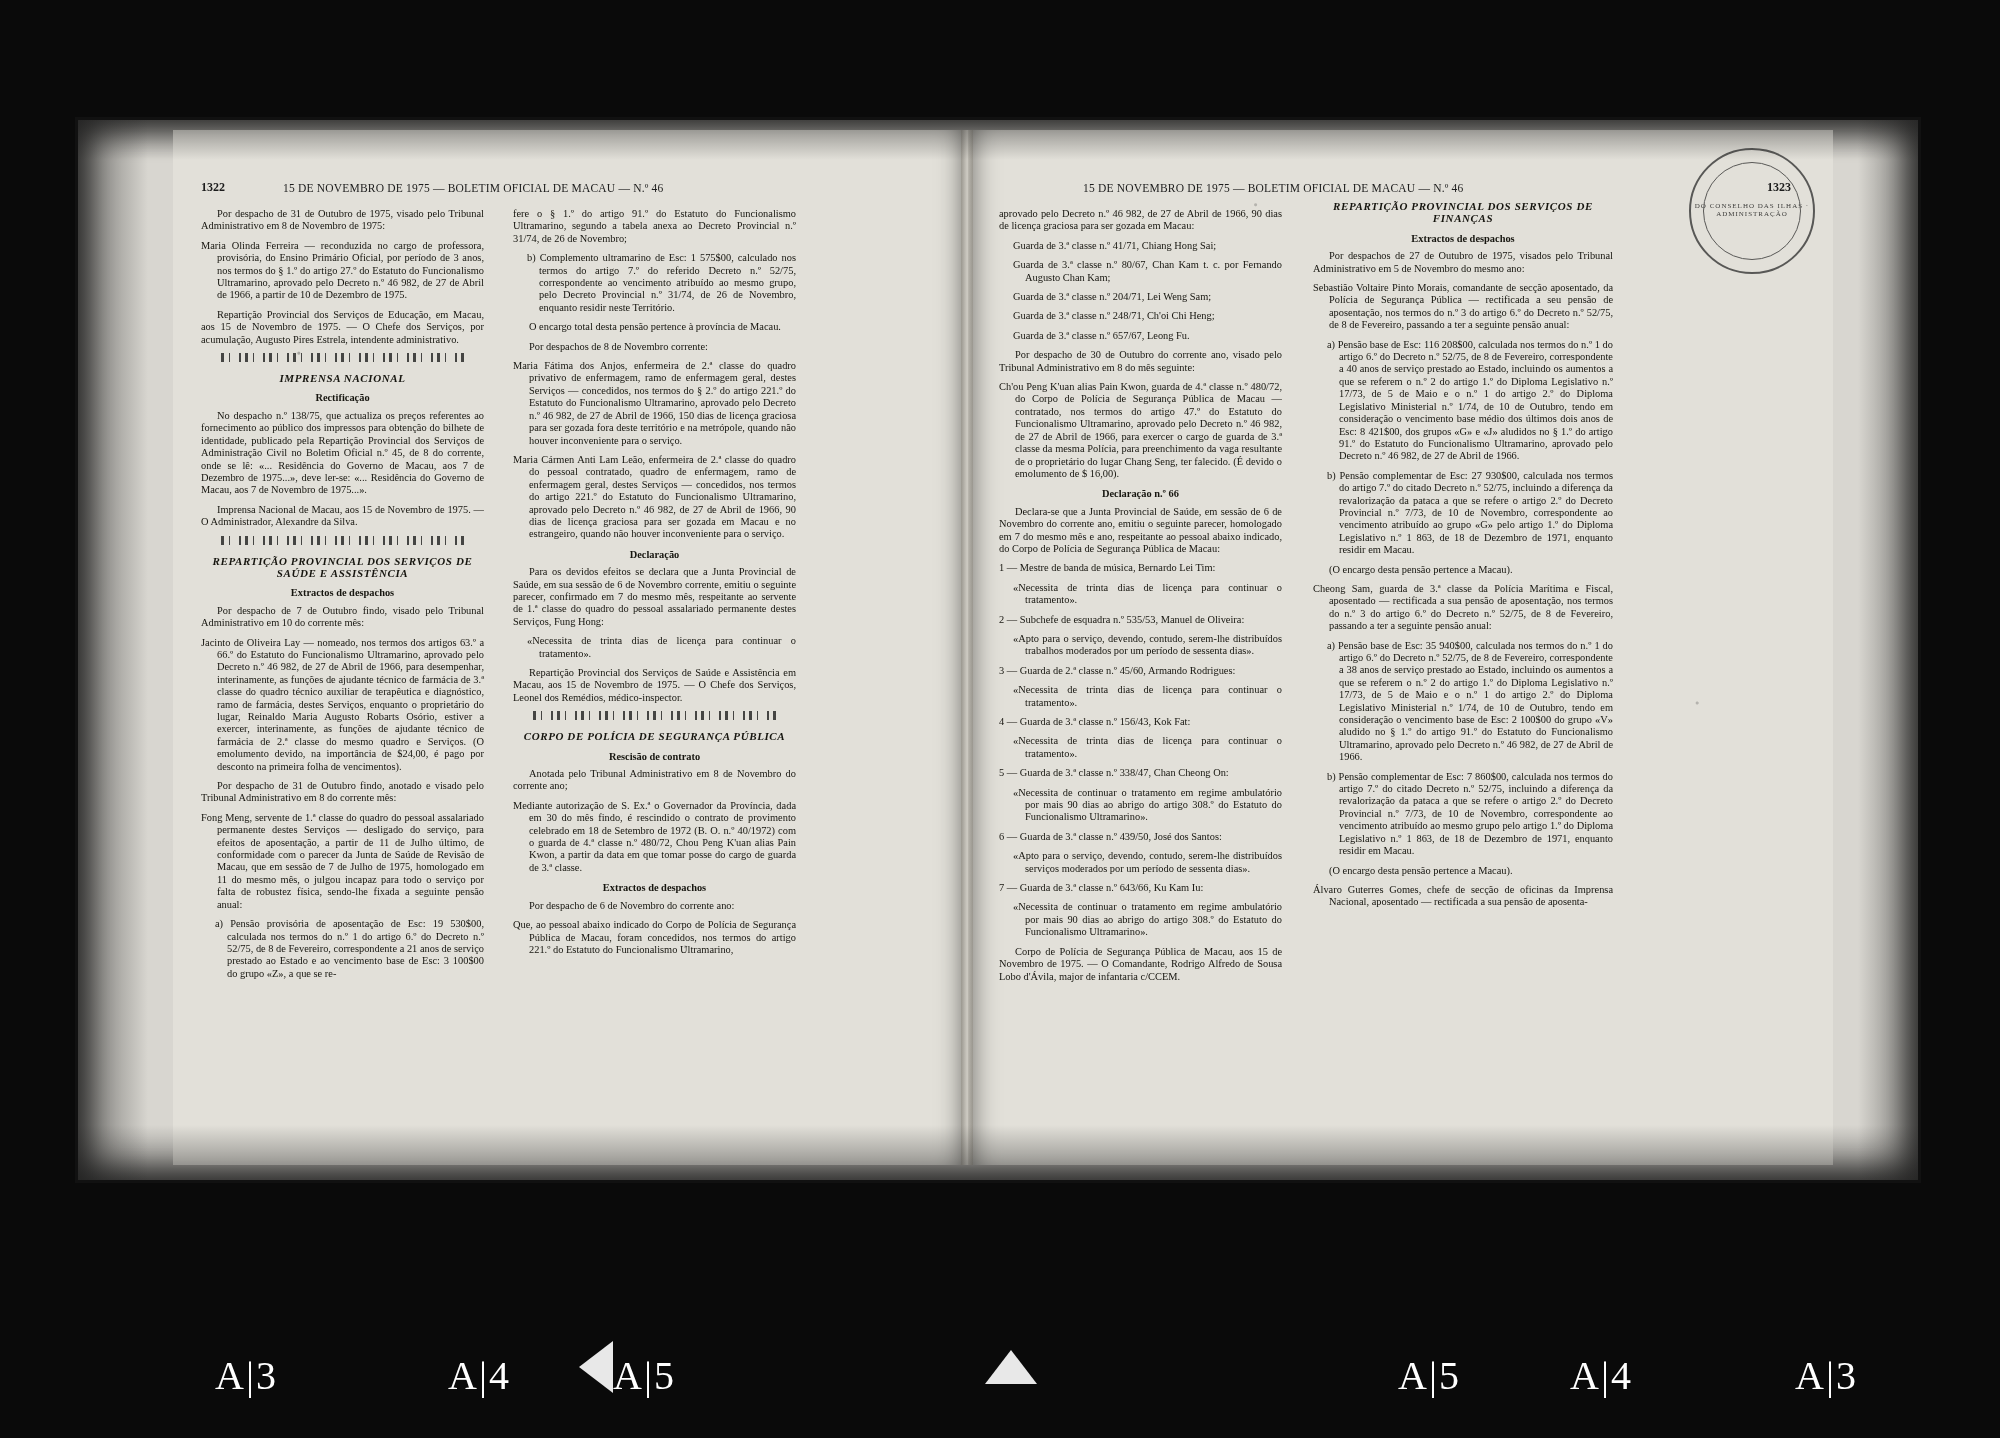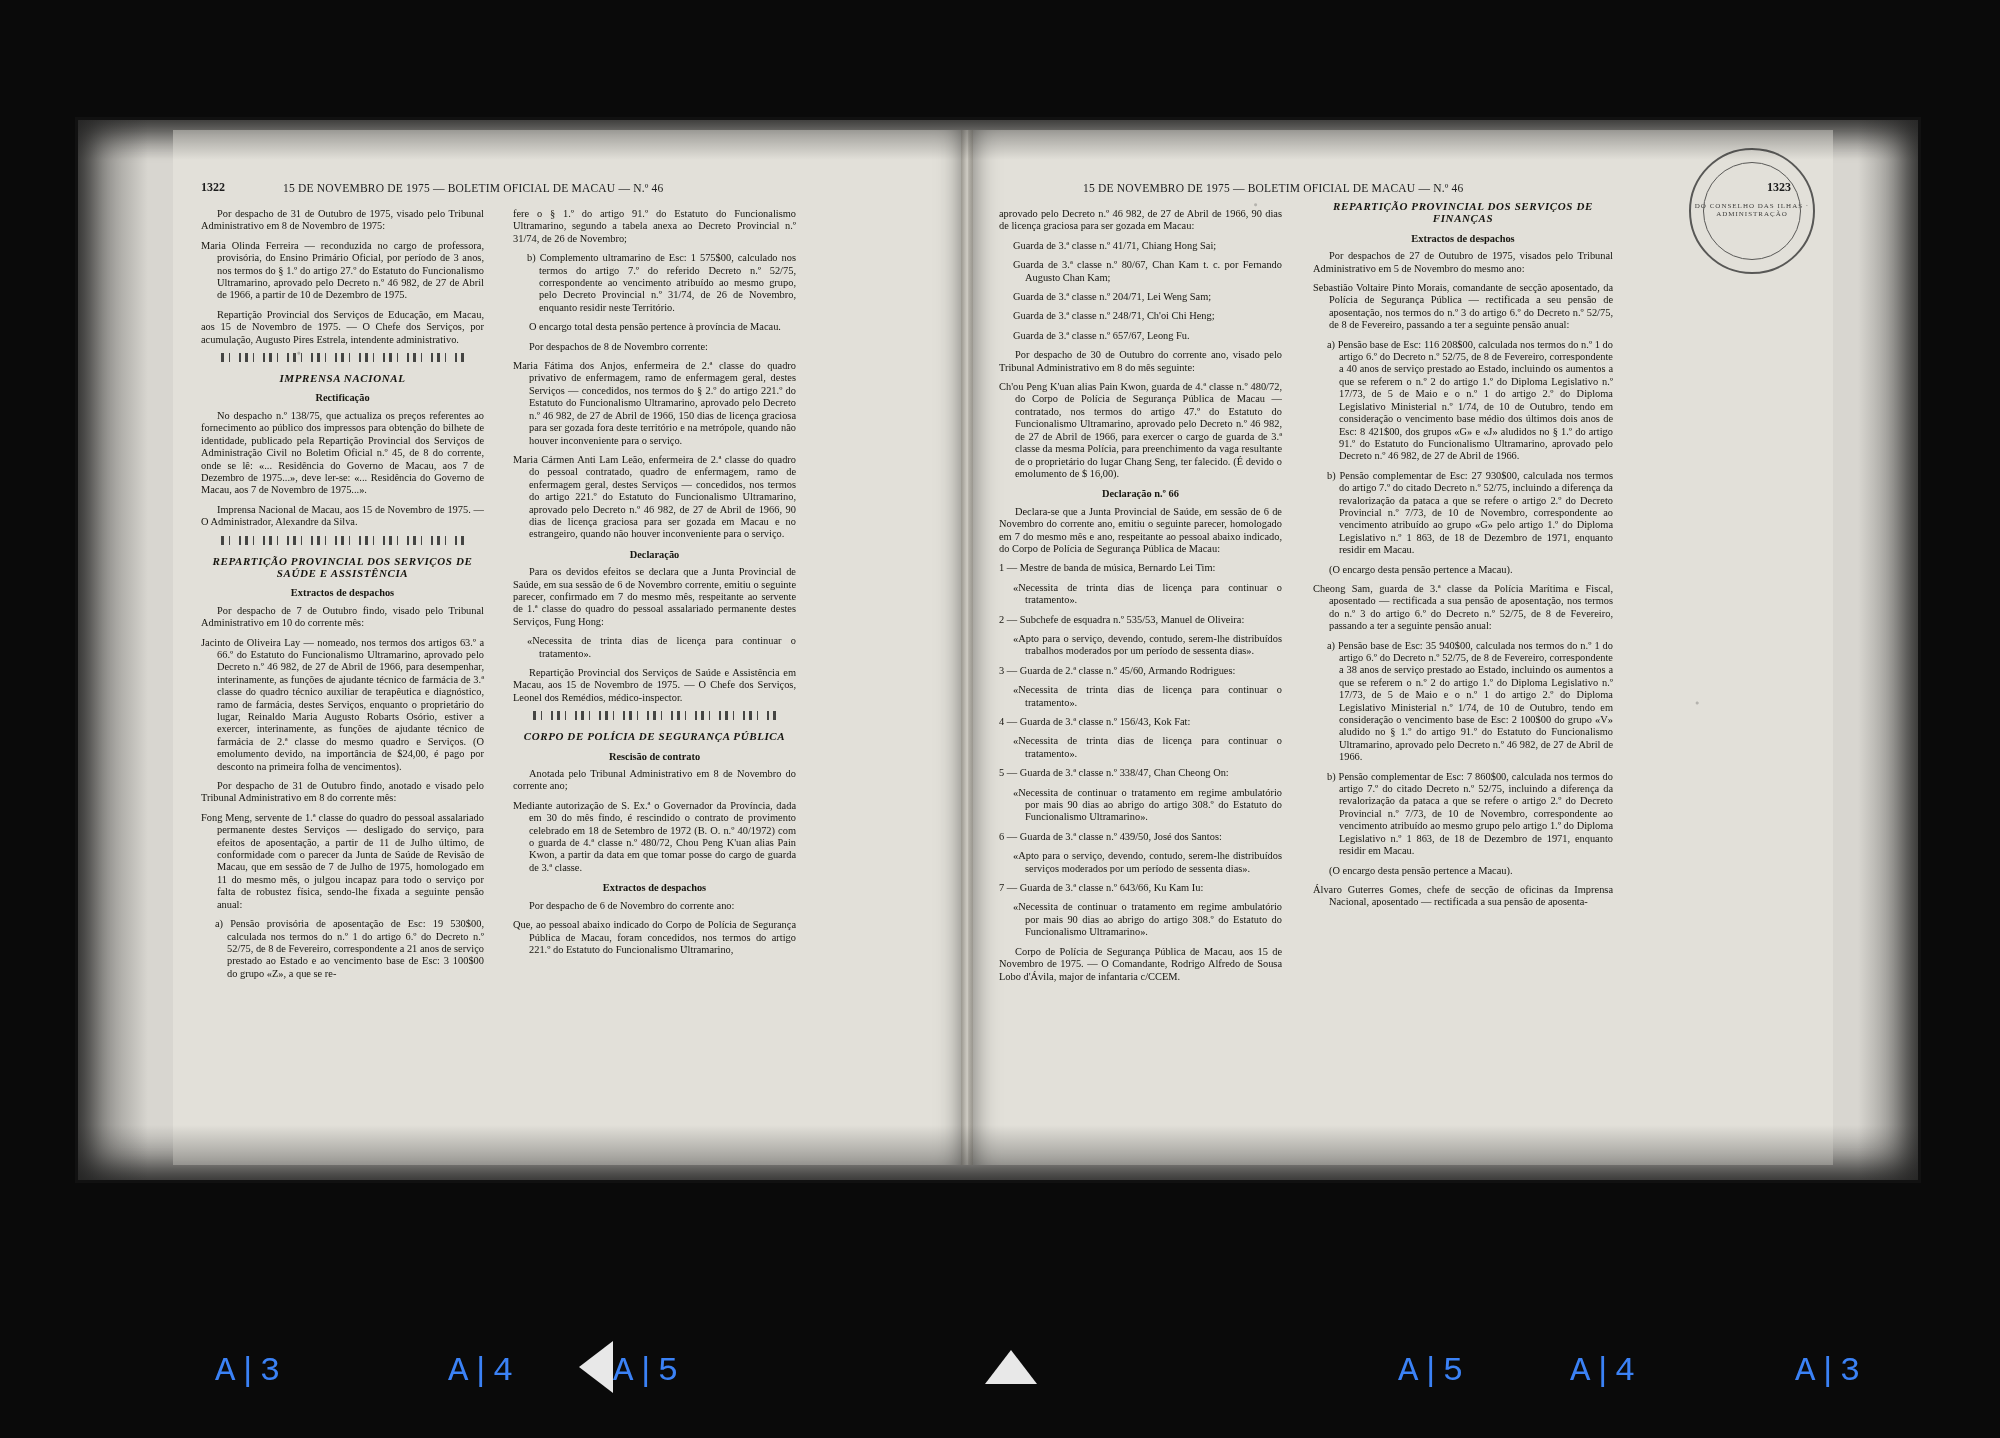--- a/index.html
+++ b/index.html
@@ -34,21 +34,21 @@
   .rule{height:9px;margin:6px auto 8px;width:86%;
         background:repeating-linear-gradient(90deg,#2a2a2a 0 4px,transparent 4px 8px);
         -webkit-mask-image:repeating-linear-gradient(90deg,#000 0 3px,transparent 3px 6px);opacity:.85;}
   
   .stamp{position:absolute;right:18px;top:18px;width:122px;height:122px;border-radius:50%;
          border:2px solid #2b2b2b;opacity:.75;}
   .stamp:after{content:"";position:absolute;left:12px;top:12px;right:12px;bottom:12px;border:1px solid #2b2b2b;border-radius:50%;}
   .stamp span{position:absolute;left:0;top:52px;width:100%;text-align:center;font-size:7px;letter-spacing:1px;}
   
   .marks{position:absolute;left:0;top:1330px;width:2000px;height:108px;}
-  .mk{position:absolute;color:#3b82f6;font-size:34px;font-family:Liberation Mono, monospace;letter-spacing:2px;}
+  .mk{position:absolute;color:#ffffff;font-size:40px;font-family:Liberation Serif, serif;letter-spacing:2px;}
   .tri{position:absolute;width:0;height:0;border-left:26px solid transparent;border-right:26px solid transparent;border-bottom:34px solid #e8e8e8;}
   .specks{position:absolute;left:0;top:0;right:0;bottom:0;pointer-events:none;z-index:6;
      background-image:radial-gradient(circle at 12% 22%, rgba(0,0,0,.25) 0 1px, transparent 2px),
                       radial-gradient(circle at 64% 8%, rgba(0,0,0,.2) 0 1px, transparent 2px),
                       radial-gradient(circle at 33% 78%, rgba(0,0,0,.18) 0 1px, transparent 2px),
                       radial-gradient(circle at 88% 55%, rgba(0,0,0,.2) 0 1px, transparent 2px);}
 </style>
 </head>
 <body>
 

